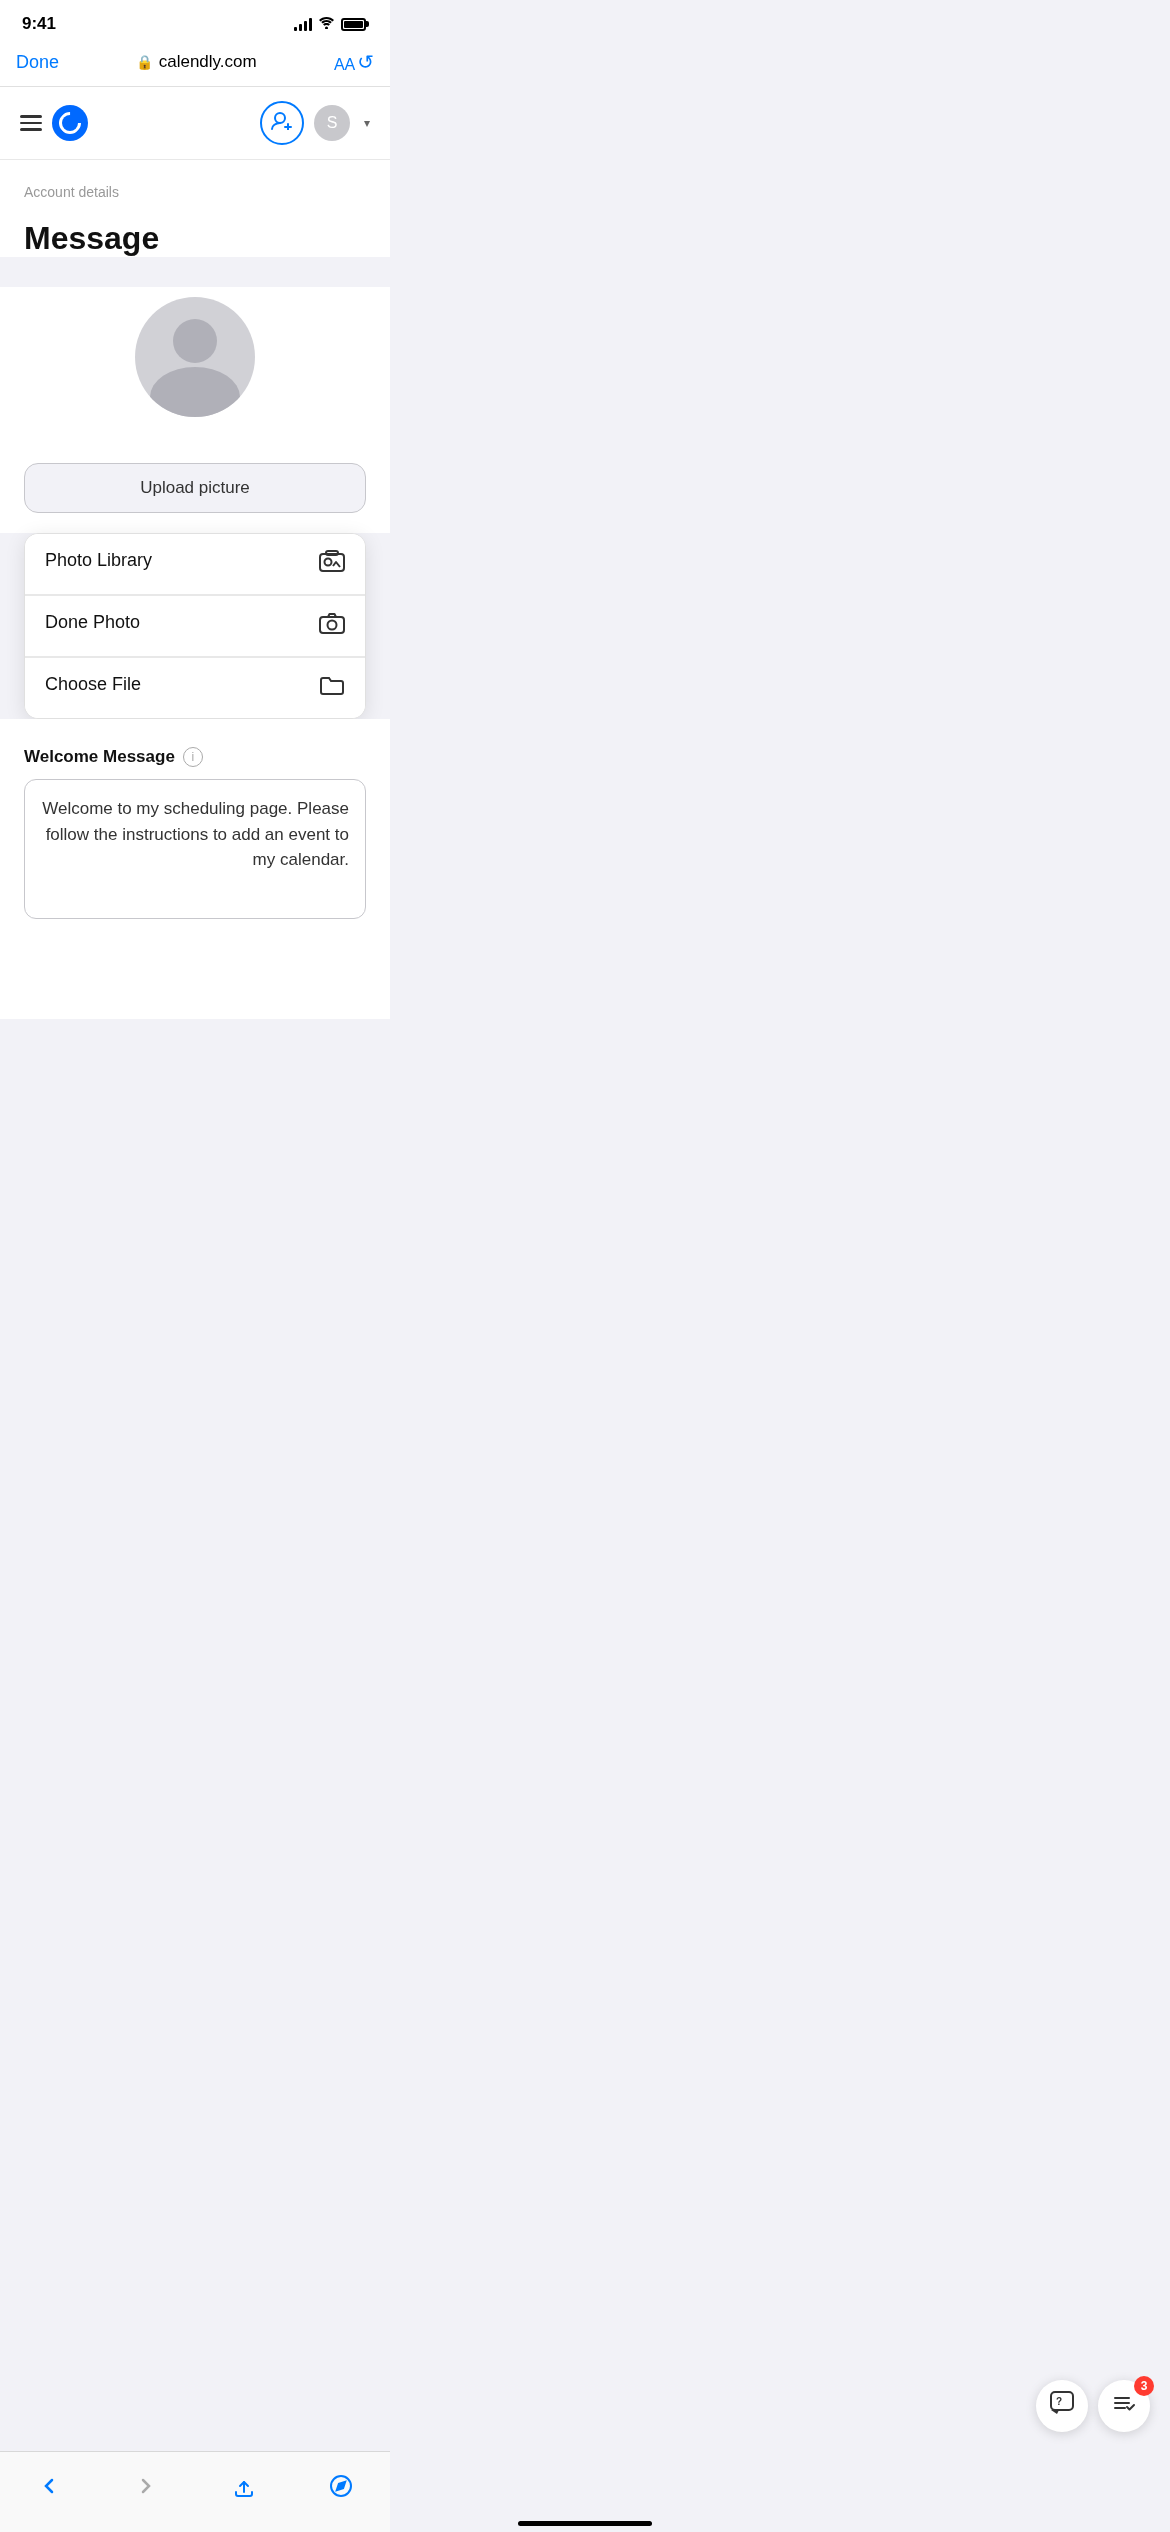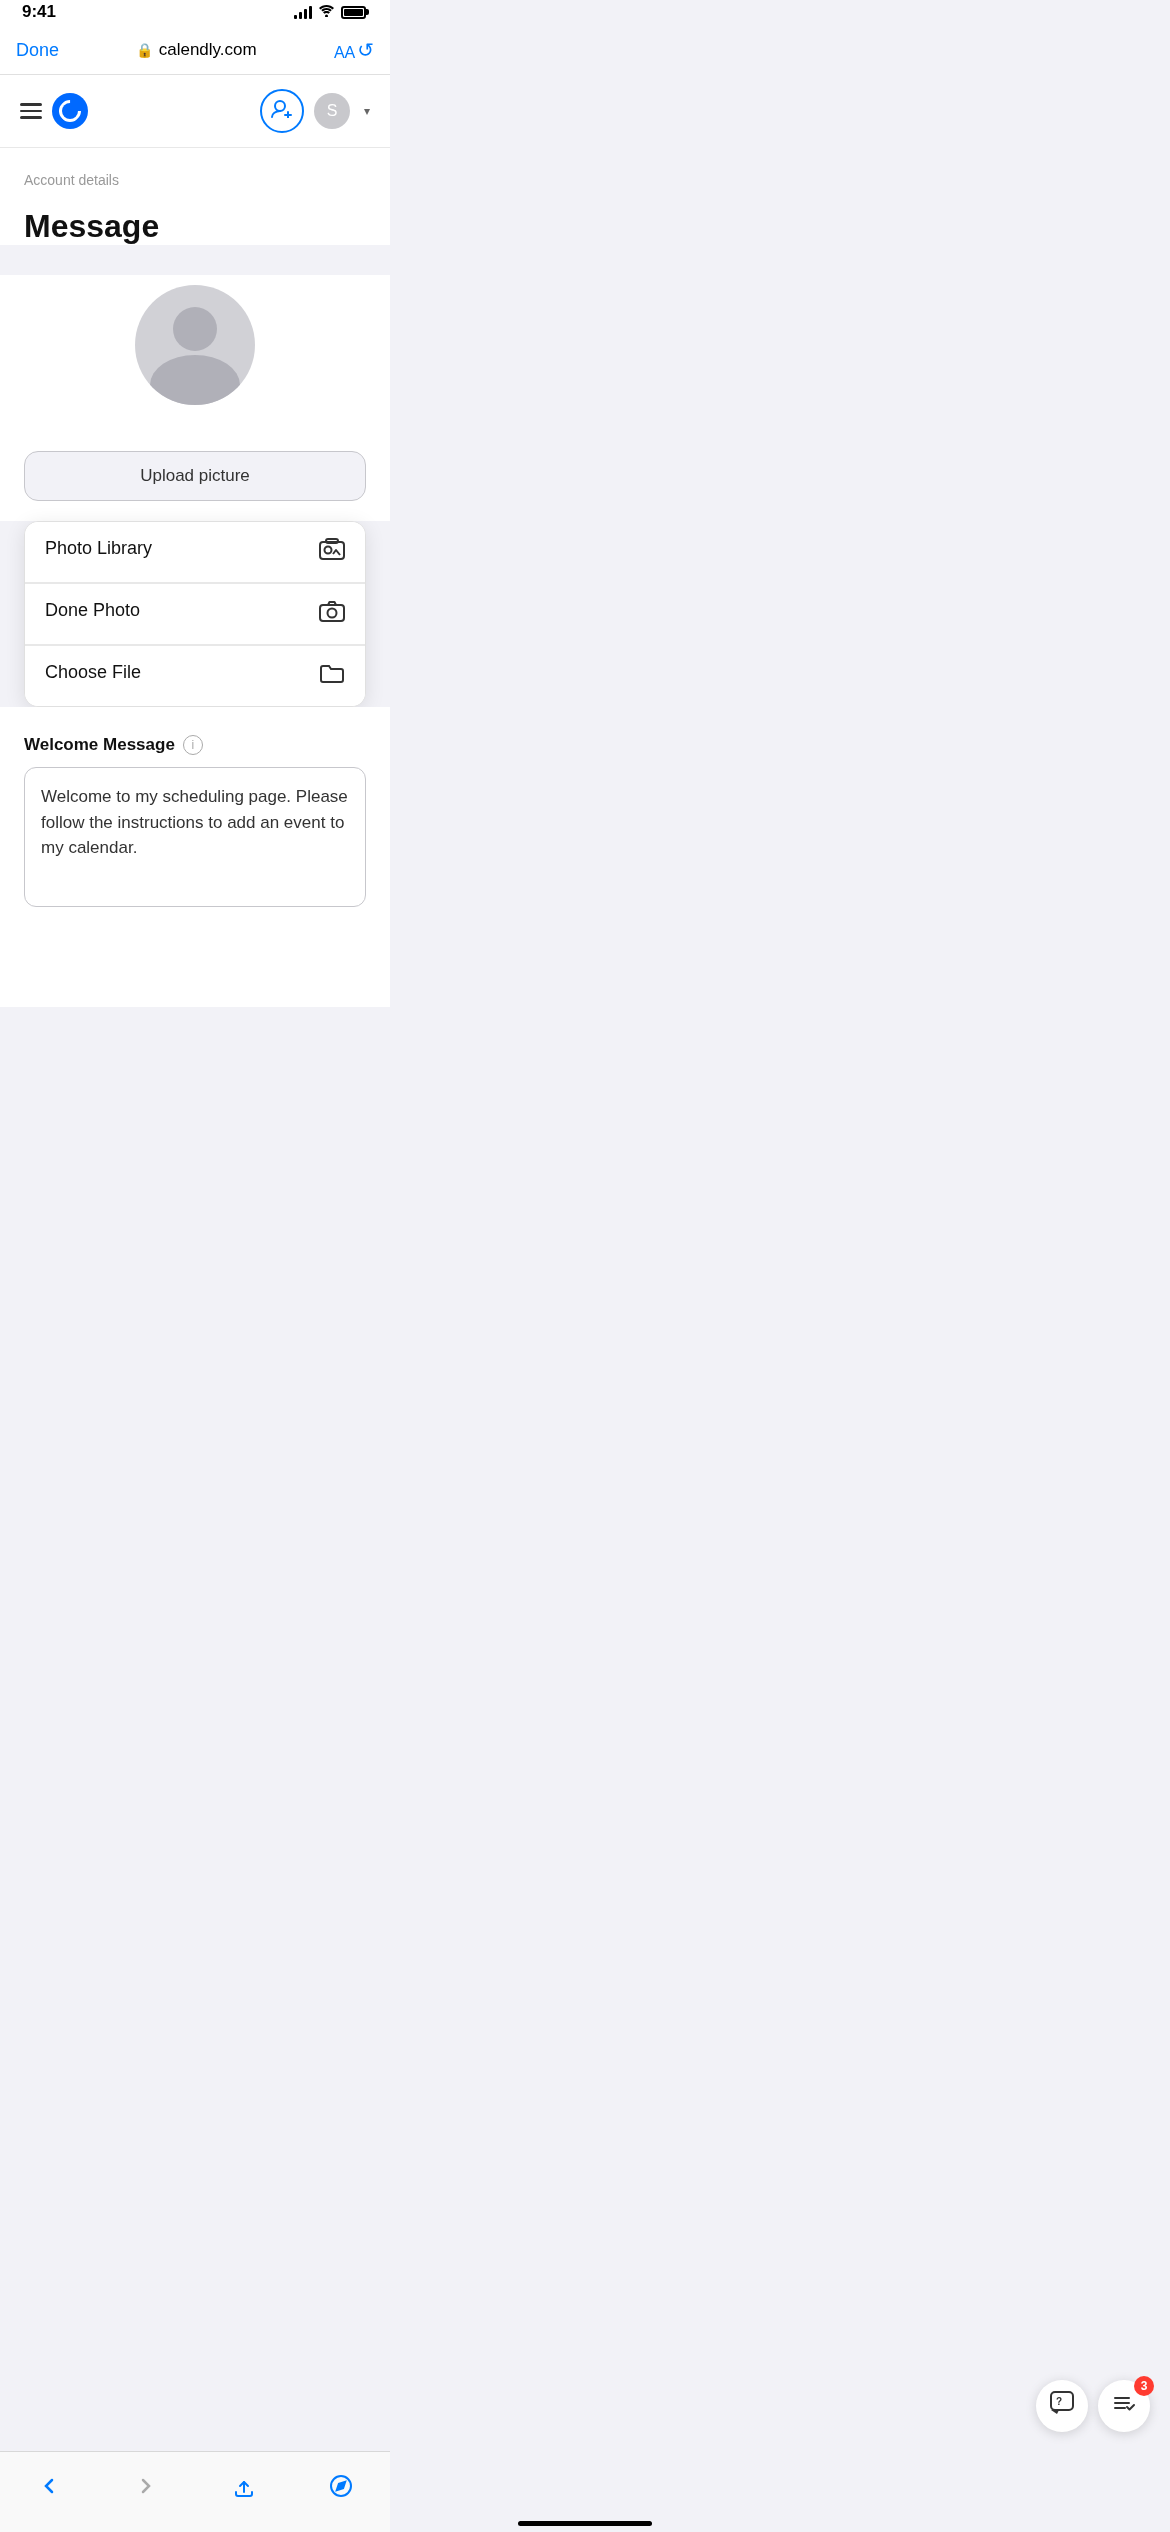--- a/index.html
+++ b/index.html
@@ -11,21 +11,21 @@
       background: #f2f2f7;
       font-family: -apple-system, BlinkMacSystemFont, 'SF Pro Text', sans-serif;
       overflow-x: hidden;
     }
 
     
     .status-bar {
       display: flex;
       justify-content: space-between;
       align-items: center;
-      padding: 2px 22px 8px;
+      padding: 14px 22px 8px;
       background: #fff;
       gap: 19px;
     }
     .status-time {
       font-size: 17px;
       font-weight: 600;
       color: #000;
     }
     .status-icons {
       display: flex;
@@ -313,20 +313,21 @@
     .dropdown-item-icon {
       font-size: 22px;
       color: #333;
     }
 
     
     .section {
       background: #fff;
       padding: 24px;
       margin-top: 0;
+      text-align: right;
     }
     .section-title {
       font-size: 17px;
       font-weight: 700;
       color: #111;
       margin-bottom: 12px;
       display: flex;
       align-items: center;
       gap: 8px;
     }

